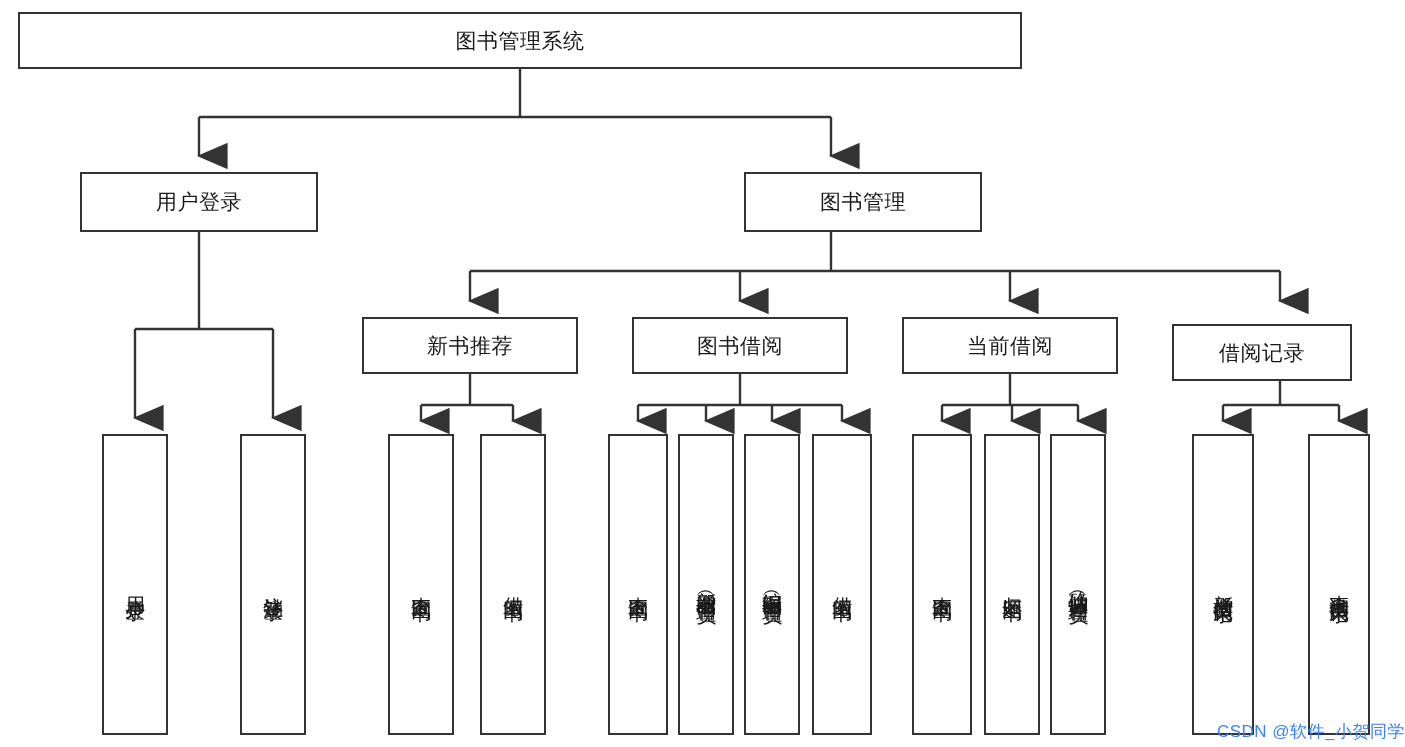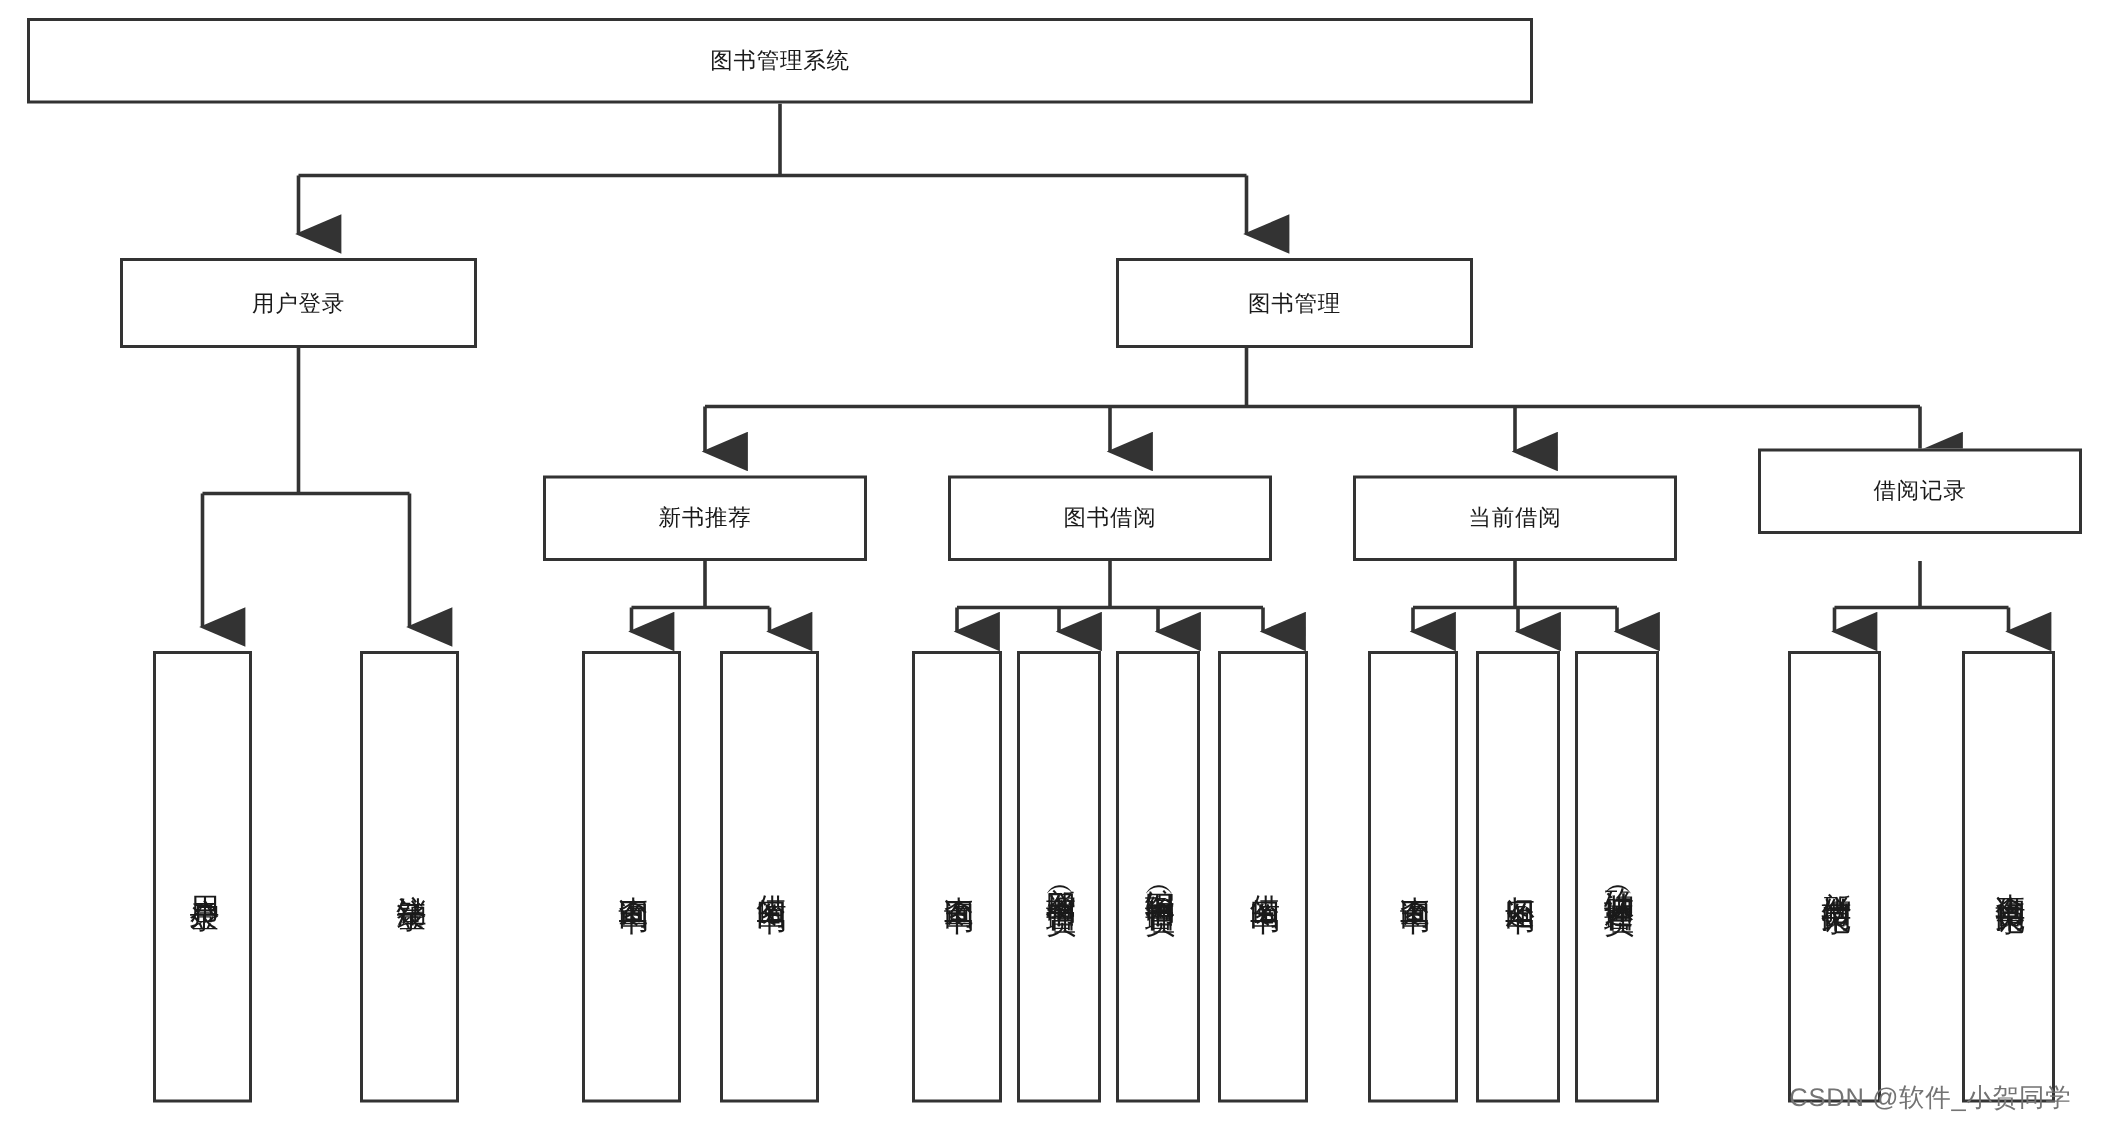--- a/index.html
+++ b/index.html
@@ -28,44 +28,44 @@
     position: absolute;
     box-sizing: border-box;
     border: 2px solid #333333;
     background: #ffffff;
     display: flex;
     align-items: center;
     justify-content: center;
     color: #1a1a1a;
   }
   .node-box.horiz {
-    font-size: 15px;
+    font-size: 21px;
     letter-spacing: 0.5px;
   }
   .node-box.vert {
     writing-mode: vertical-rl;
     text-orientation: upright;
     font-size: 20px;
     line-height: 1.18;
     letter-spacing: 2px;
     padding: 4px 0;
     text-align: center;
   }
   .node-box.vert .vtext {
     writing-mode: vertical-rl;
     text-orientation: upright;
     display: block;
     white-space: nowrap;
   }
   .watermark {
     position: absolute;
-    right: 24px;
+    right: 0;
     bottom: 4px;
     font-size: 17px;
-    color: #737373;
+    color: #3b82f6;
     white-space: nowrap;
     letter-spacing: 0.5px;
   }
 </style>
 </head>
 <body>
 
 <div id="diagram-root">
 
   <svg class="wires" viewBox="0 0 1405 747" xmlns="http://www.w3.org/2000/svg">
@@ -134,21 +134,21 @@
 
   <div class="node-box horiz" style="left:632px; top:317px; width:216px; height:57px;">
     <span>图书借阅</span>
   </div>
   <div class="node-box horiz" style="left:362px; top:317px; width:216px; height:57px;">
     <span>新书推荐</span>
   </div>
   <div class="node-box horiz" style="left:902px; top:317px; width:216px; height:57px;text-align:center;">
     <span>当前借阅</span>
   </div>
-  <div class="node-box horiz" style="left:1172px; top:299px; width:216px; height:57px;">
+  <div class="node-box horiz" style="left:1172px; top:324px; width:180px; height:57px;">
     <span>借阅记录</span>
   </div>
 
   <div class="node-box vert" style="left:102px; top:434px; width:66px; height:301px;">
     <span class="vtext">用户登录</span>
   </div>
   <div class="node-box vert" style="left:240px; top:434px; width:66px; height:301px;">
     <span class="vtext">注销登录</span>
   </div>
   <div class="node-box vert" style="left:388px; top:434px; width:66px; height:301px;">

